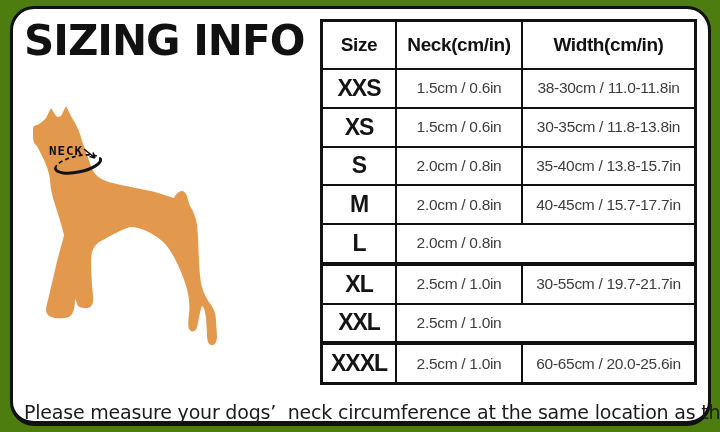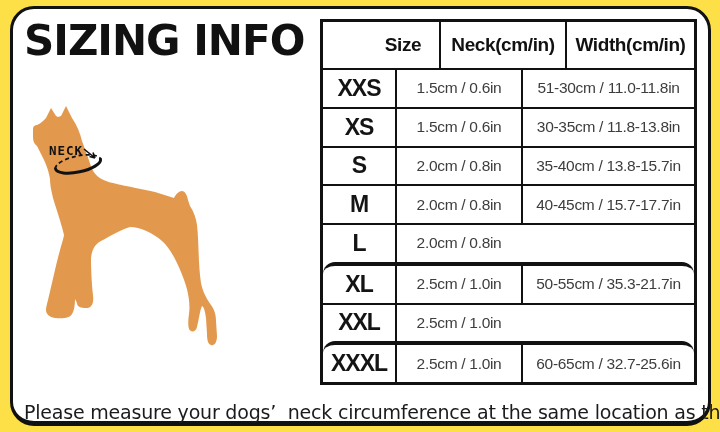--- a/index.html
+++ b/index.html
@@ -1,17 +1,17 @@
 <!DOCTYPE html>
 <html><head>
 <meta charset="utf-8">
 <style>
   html,body{margin:0;padding:0;background:#ffffff;}
   .stage{
-    position:relative;width:720px;height:432px;background:#fde047;overflow:hidden;
+    position:relative;width:720px;height:432px;background:#4d7c0f;overflow:hidden;
     font-family:"Liberation Sans", sans-serif;color:#141414;
   }
   
   .frame{
     position:absolute;left:10px;top:6px;width:701px;height:420px;
     border:3px solid #111;border-bottom-width:5px;border-radius:24px;
     box-sizing:border-box;background:#fff;
   }
   .title{
     position:absolute;left:24px;top:16px;
@@ -20,22 +20,22 @@
   }
   
   .dog-wrap{position:absolute;left:25px;top:100px;width:200px;height:255px;}
   
   .size-table{
     position:absolute;left:320px;top:19px;width:377px;height:366px;
     box-sizing:border-box;border:3px solid #111;background:#fff;
     display:flex;flex-direction:column;
   }
   .t-row{display:grid;grid-template-columns:72px 126px 1fr;border-top:2px solid #111;flex:1;}
-  .t-row.header{border-top:none;flex:0 0 46px;padding-left:44px;}
-  .t-row.thick{border-top-width:4px;border-radius:12px;}
+  .t-row.header{border-top:none;flex:0 0 46px;}
+  .t-row.thick{border-top-width:4px;}
   .cell{
     display:flex;align-items:center;justify-content:center;
     border-left:2px solid #111;overflow:hidden;white-space:nowrap;
   }
   .cell:first-child{border-left:none;}
   .h-label{font-size:19px;font-weight:bold;color:#111;letter-spacing:-0.4px;}
   .size-label{font-size:23px;font-weight:bold;color:#141414;letter-spacing:-1px;}
   .val{font-size:15.5px;font-weight:normal;color:#3d3d3d;letter-spacing:-0.3px;}
   .note{
     position:absolute;left:24px;top:401px;font-size:19px;color:#1b1b1b;
@@ -120,21 +120,21 @@
         </div>
     </div>
     <div class="t-row">
       <div class="cell">
           <span class="size-label">XXS</span>
         </div>
       <div class="cell">
           <span class="val">1.5cm / 0.6in</span>
         </div>
       <div class="cell">
-          <span class="val">51-30cm / 11.0-11.8in</span>
+          <span class="val">38-30cm / 11.0-11.8in</span>
         </div>
     </div>
     <div class="t-row">
       <div class="cell">
           <span class="size-label">XS</span>
         </div>
       <div class="cell">
           <span class="val">1.5cm / 0.6in</span>
         </div>
       <div class="cell">
@@ -172,38 +172,38 @@
         </div>
     </div>
     <div class="t-row thick">
       <div class="cell">
           <span class="size-label">XL</span>
         </div>
       <div class="cell">
           <span class="val">2.5cm / 1.0in</span>
         </div>
       <div class="cell">
-          <span class="val">50-55cm / 35.3-21.7in</span>
+          <span class="val">30-55cm / 19.7-21.7in</span>
         </div>
     </div>
     <div class="t-row">
       <div class="cell">
           <span class="size-label">XXL</span>
         </div>
       <div class="cell">
           <span class="val">2.5cm / 1.0in</span>
         </div>
     </div>
     <div class="t-row thick">
       <div class="cell">
           <span class="size-label">XXXL</span>
         </div>
       <div class="cell">
           <span class="val">2.5cm / 1.0in</span>
         </div>
       <div class="cell">
-          <span class="val">60-65cm / 32.7-25.6in</span>
+          <span class="val">60-65cm / 20.0-25.6in</span>
         </div>
     </div>
   </div>
 
   <div class="note">Please measure your dogs’  neck circumference at the same location as the line.</div>
 </div>
 
 </body></html>

